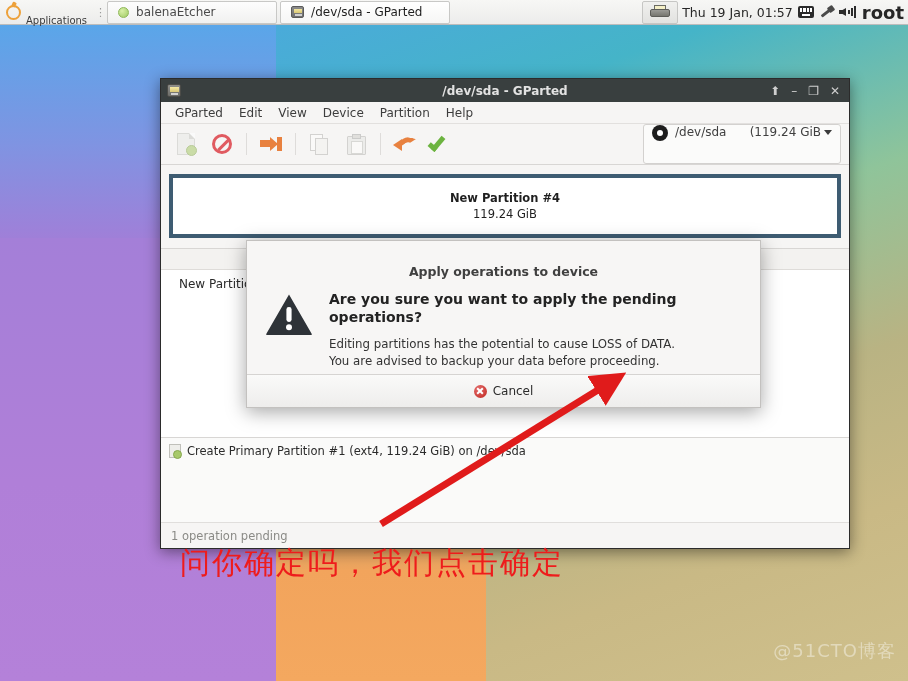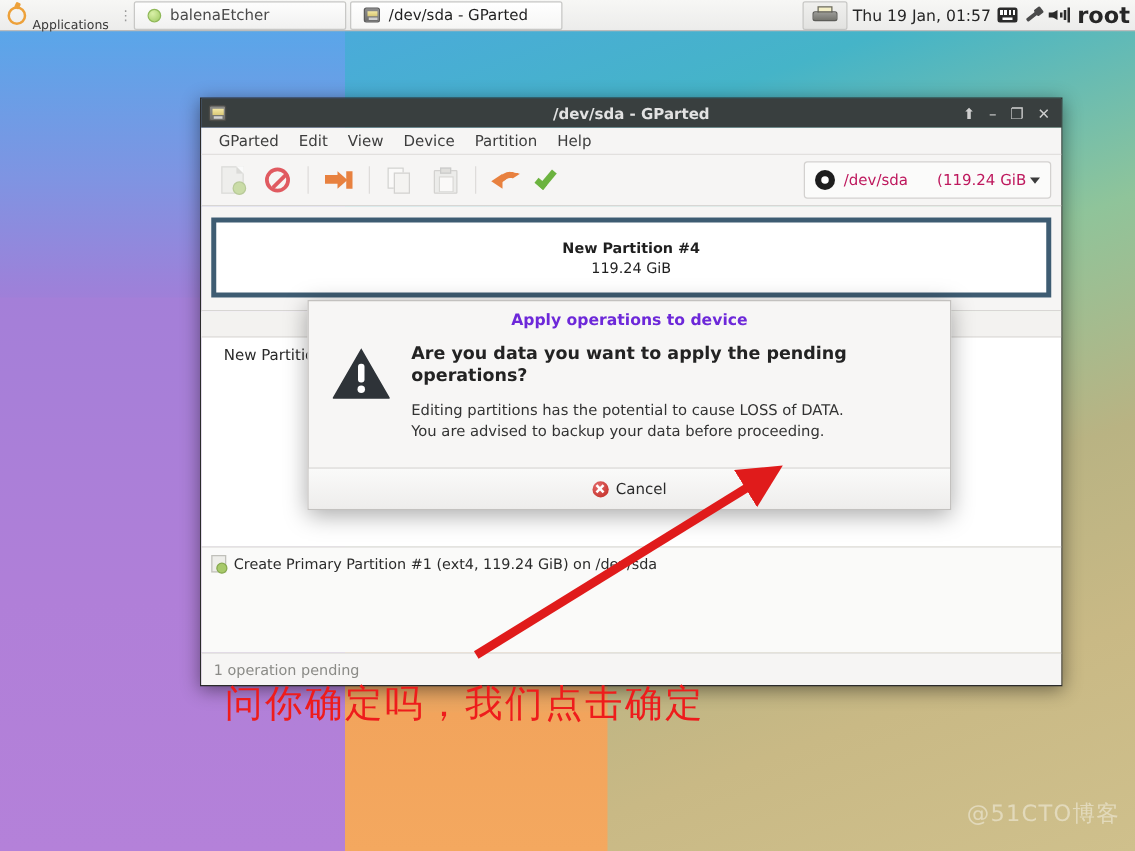--- a/index.html
+++ b/index.html
@@ -228,24 +228,24 @@
   }
 
   .ico-check { width:22px; height:20px; position:relative; }
   .ico-check .s {
     position:absolute; left:2px; top:0px; width:9px; height:17px;
     border-right:5px solid #6cb33f; border-bottom:5px solid #6cb33f;
     transform:rotate(40deg);
   }
 
   .device-sel {
-    margin-left:auto; height:30px; min-width:198px;
+    margin-left:auto; height:40px; min-width:198px;
     background:#fbfbfa; border:1px solid #d3d1cf; border-radius:3px;
-    display:flex; align-items:center; padding:0 8px; gap:7px;
-    font-size:12px; color:#be185d;
+    display:flex; align-items:flex-start; padding:0 8px; gap:7px;
+    font-size:12px; color:#404040;
   }
   .hdd-ico {
     width:16px; height:16px; border-radius:50%;
     background:#1d1d1d; position:relative; flex:none;
   }
   .hdd-ico:after {
     content:""; position:absolute; left:5px; top:5px; width:6px; height:6px;
     background:#fff; border-radius:50%;
   }
   .dev-size { margin-left:auto; display:flex; align-items:center; gap:3px; }
@@ -295,21 +295,21 @@
 
   
   #dialog {
     position:absolute; left:246px; top:240px; width:515px; height:168px;
     background:#f7f6f5; border:1px solid #c3c1bf;
     box-shadow:0 4px 18px rgba(0,0,0,.35);
     z-index:40; display:flex; flex-direction:column;
   }
   .dlg-title {
     height:28px; display:flex; align-items:center; justify-content:center;
-    font-size:12.5px; font-weight:bold; color:#6d28d9;
+    font-size:12.5px; font-weight:bold; color:#404040;margin-top:16px;
   }
   .dlg-body { flex:1; display:flex; padding:2px 18px 0 18px; gap:16px; }
   .warn-wrap { padding-top:6px; flex:none; }
   .warn-tri {
     width:48px; height:43px; position:relative;
   }
   .warn-tri svg { display:block; }
   .dlg-text { flex:1; padding-top:3px; }
   .dlg-h {
     font-size:14px; font-weight:bold; color:#232323; line-height:1.32;
@@ -513,21 +513,21 @@
     <div class="warn-wrap">
       <span class="warn-tri">
         <svg width="48" height="43" viewBox="0 0 48 43">
           <path d="M24 1.5 L46.5 40.5 Q47.5 42 45.5 42 L2.5 42 Q0.5 42 1.5 40.5 Z" fill="#2e3338"></path>
           <rect x="21.4" y="14" width="5.2" height="15" rx="2.4" fill="#ffffff"></rect>
           <circle cx="24" cy="34.3" r="3" fill="#ffffff"></circle>
         </svg>
       </span>
     </div>
     <div class="dlg-text">
-      <div class="dlg-h">Are you data you want to apply the pending operations?</div>
+      <div class="dlg-h">Are you sure you want to apply the pending operations?</div>
       <div class="dlg-p">Editing partitions has the potential to cause LOSS of DATA.</div>
       <div class="dlg-p">You are advised to backup your data before proceeding.</div>
     </div>
   </div>
   <div class="dlg-actions">
     <div class="dlg-btn">
       <span class="x-ico"></span>
       <span>Cancel</span>
     </div>
   </div>

